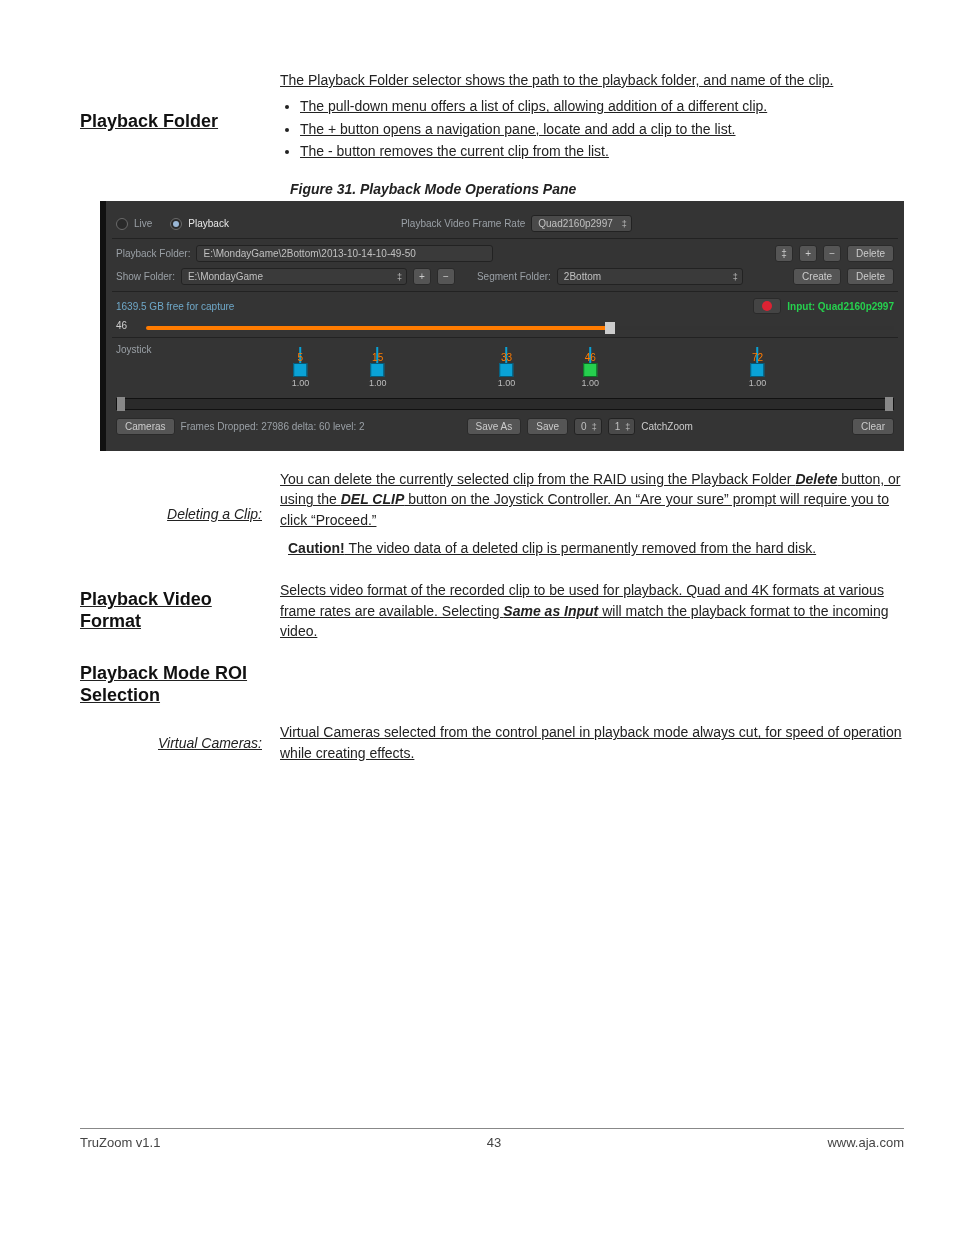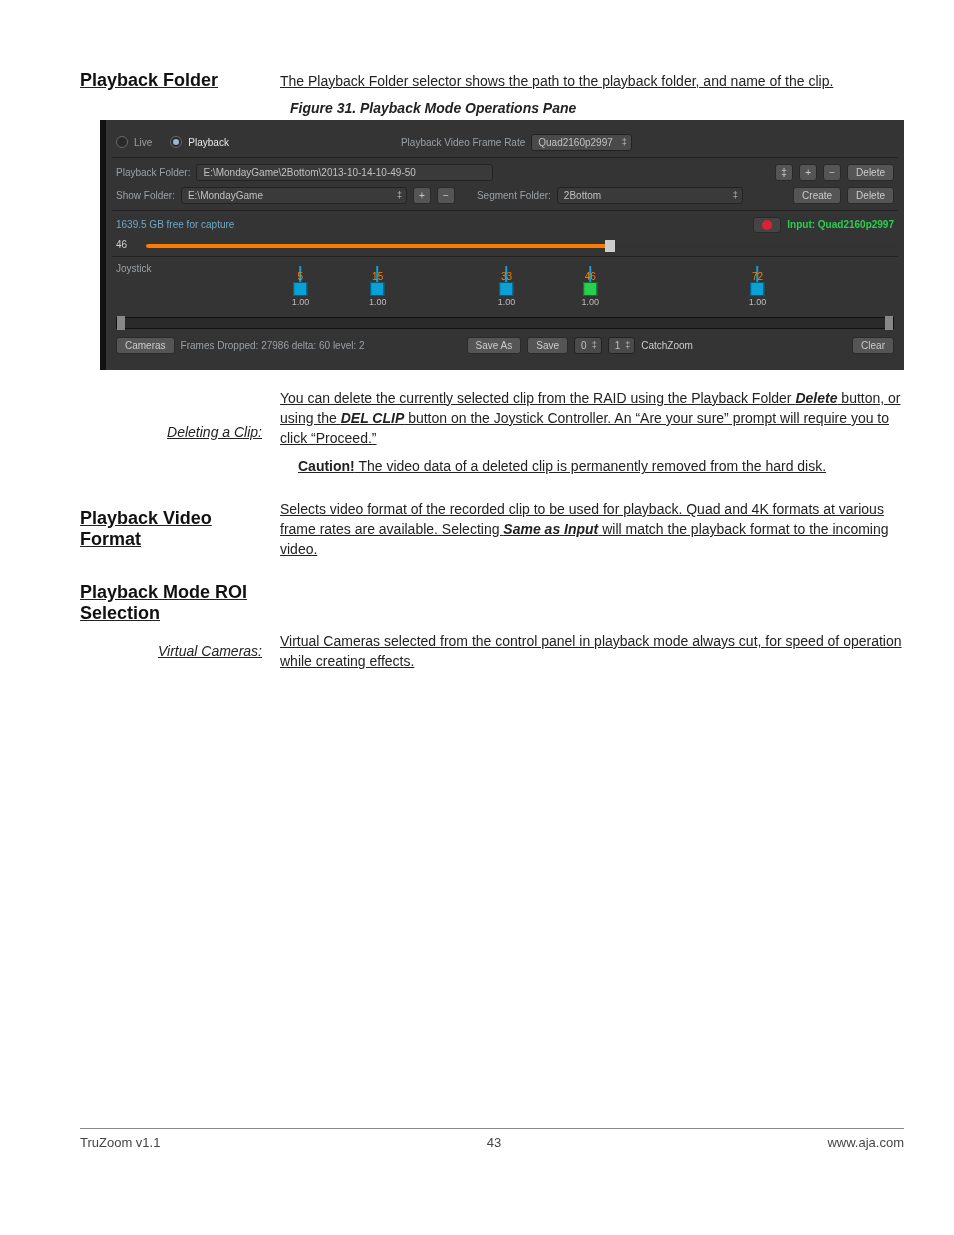--- a/index.html
+++ b/index.html
@@ -18,21 +18,21 @@
     position: relative;
   }
   .row { display: flex; align-items: center; margin-bottom: 4px; text-decoration: underline; }
   .lcol { width: 200px; flex: 0 0 200px; text-align: left; padding-right: 18px; box-sizing: border-box;}
   .rcol { flex: 1; line-height: 1.45; }
   .h-side { font-weight: 700; font-size: 18px; color: #111; line-height: 1.2; }
   .sub-side { font-style: italic; font-size: 14px; text-align: right; padding-right: 18px;}
   ul.bullets { margin: 6px 0 12px 0; padding-left: 20px; }
   ul.bullets li { margin: 2px 0; }
   .fig-caption { font-weight: 700; font-style: italic; margin: 8px 0 4px 210px; font-size: 14px;}
-  .indent { margin-left: 18px; }
+  .indent { margin-left: 8px; }
   a.xref { color: #0066aa; font-style: italic; text-decoration: none; }
 
   
   .shot-wrap { margin: 0 0 18px 20px; }
   .shot {
     background: #343434;
     border-left: 6px solid #111;
     color: #a9a9a9;
     font-size: 10px;
     font-family: "Segoe UI", Arial, sans-serif;
@@ -101,20 +101,25 @@
 </style>
 </head>
 <body>
 
 <div class="page">
 
   <div class="row">
     <div class="lcol h-side">Playback Folder</div>
     <div class="rcol">
       <div>The Playback Folder selector shows the path to the playback folder, and name of the clip.</div>
+      <ul class="bullets">
+        <li>The pull-down menu offers a list of clips, allowing addition of a different clip.</li>
+        <li>The + button opens a navigation pane, locate and add a clip to the list.</li>
+        <li>The - button removes the current clip from the list.</li>
+      </ul>
     </div>
   </div>
 
   <div class="fig-caption">Figure 31. Playback Mode Operations Pane</div>
 
   <div class="shot-wrap">
     <div class="shot">
 
       <div class="srow">
         <span class="radio"></span>
@@ -263,21 +268,21 @@
     <div class="lcol h-side">Playback Video Format</div>
     <div class="rcol">
       <span>Selects video format of the recorded clip to be used for playback. Quad and 4K formats at various frame rates are available. Selecting </span><b><i>Same as Input</i></b><span> will match the playback format to the incoming video.</span>
     </div>
   </div>
 
   <div class="row" style="margin-top:22px">
     <div class="lcol h-side">Playback Mode ROI Selection</div>
   </div>
 
-  <div class="row" style="margin-top:6px">
+  <div class="row" style="margin-top:16px">
     <div class="lcol sub-side">Virtual Cameras:</div>
     <div class="rcol">Virtual Cameras selected from the control panel in playback mode always cut, for speed of operation while creating effects.</div>
   </div>
 
   <div class="footer">
     <span>TruZoom v1.1</span>
     <span>43</span>
     <span>www.aja.com</span>
   </div>
 </div>

